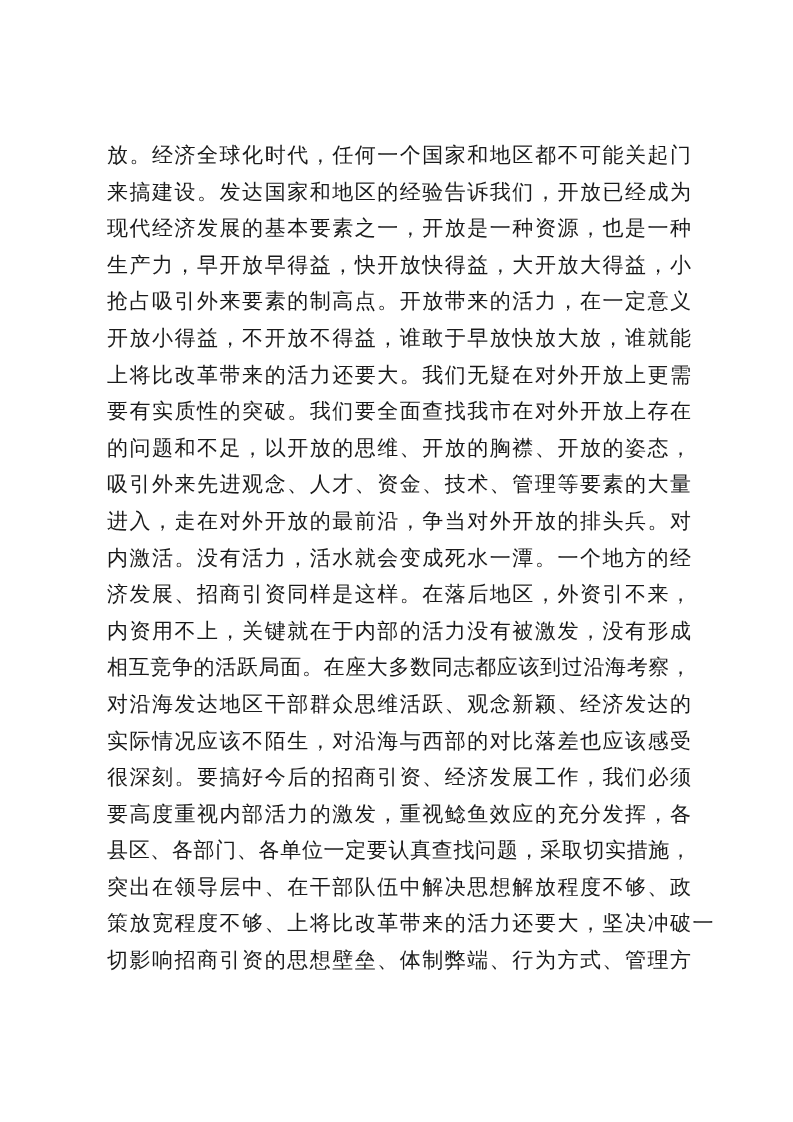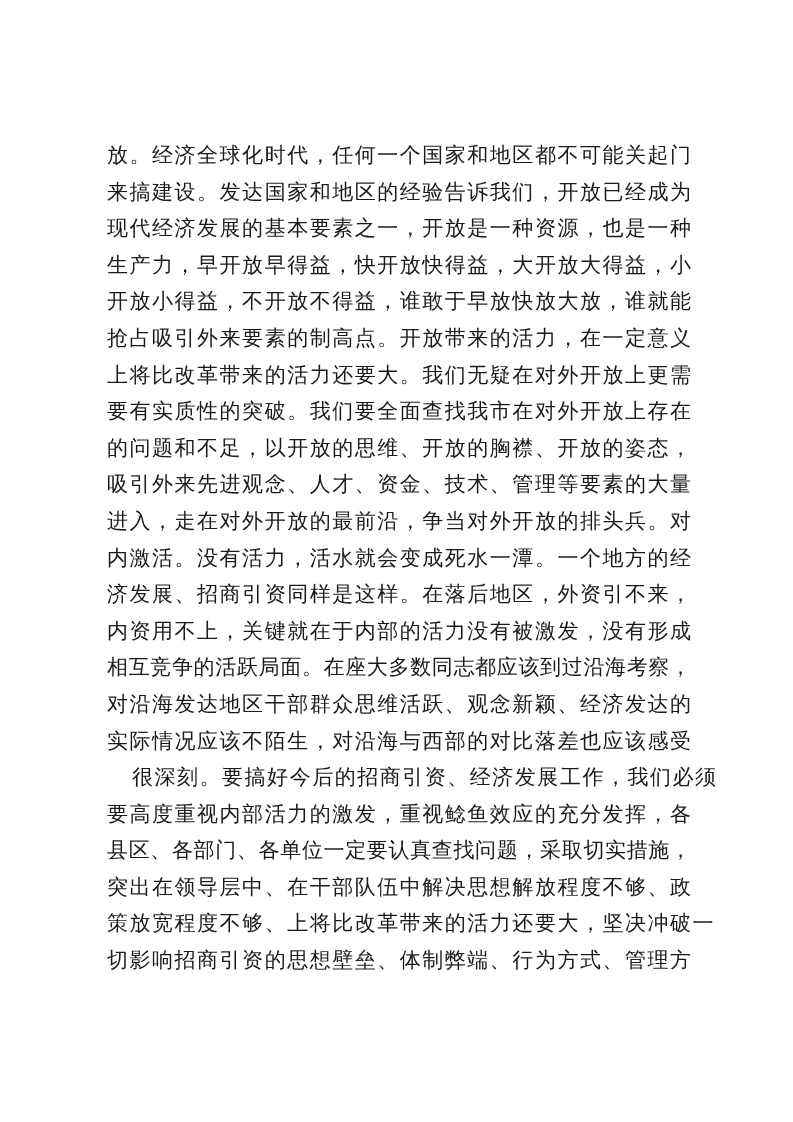--- a/index.html
+++ b/index.html
@@ -43,33 +43,33 @@
   </style>
 </head>
 <body>
 
 <div class="page">
   <div class="text-block">
     <div class="line" style="letter-spacing: 1.52px; margin-right: -1.52px; display: block; text-align: left; text-align-last: auto;">放。经济全球化时代，任何一个国家和地区都不可能关起门</div>
     <div class="line" style="letter-spacing: 1.52px; margin-right: -1.52px; display: block; text-align: left; text-align-last: auto;">来搞建设。发达国家和地区的经验告诉我们，开放已经成为</div>
     <div class="line" style="letter-spacing: 1.52px; margin-right: -1.52px; display: block; text-align: left; text-align-last: auto;">现代经济发展的基本要素之一，开放是一种资源，也是一种</div>
     <div class="line" style="letter-spacing: 1.52px; margin-right: -1.52px; display: block; text-align: left; text-align-last: auto;">生产力，早开放早得益，快开放快得益，大开放大得益，小</div>
+    <div class="line" style="letter-spacing: 1.52px; margin-right: -1.52px; display: block; text-align: left; text-align-last: auto;">抢占吸引外来要素的制高点。开放带来的活力，在一定意义</div>
     <div class="line" style="letter-spacing: 1.52px; margin-right: -1.52px; display: block; text-align: left; text-align-last: auto;">开放小得益，不开放不得益，谁敢于早放快放大放，谁就能</div>
-    <div class="line" style="letter-spacing: 1.52px; margin-right: -1.52px; display: block; text-align: left; text-align-last: auto;">抢占吸引外来要素的制高点。开放带来的活力，在一定意义</div>
     <div class="line" style="letter-spacing: 1.52px; margin-right: -1.52px; display: block; text-align: left; text-align-last: auto;">上将比改革带来的活力还要大。我们无疑在对外开放上更需</div>
     <div class="line" style="letter-spacing: 1.52px; margin-right: -1.52px; display: block; text-align: left; text-align-last: auto;">要有实质性的突破。我们要全面查找我市在对外开放上存在</div>
     <div class="line" style="letter-spacing: 1.52px; margin-right: -1.52px; display: block; text-align: left; text-align-last: auto;">的问题和不足，以开放的思维、开放的胸襟、开放的姿态，</div>
     <div class="line" style="letter-spacing: 1.52px; margin-right: -1.52px; display: block; text-align: left; text-align-last: auto;">吸引外来先进观念、人才、资金、技术、管理等要素的大量</div>
     <div class="line" style="letter-spacing: 1.52px; margin-right: -1.52px; display: block; text-align: left; text-align-last: auto;">进入，走在对外开放的最前沿，争当对外开放的排头兵。对</div>
     <div class="line" style="letter-spacing: 1.52px; margin-right: -1.52px; display: block; text-align: left; text-align-last: auto;">内激活。没有活力，活水就会变成死水一潭。一个地方的经</div>
     <div class="line" style="letter-spacing: 1.52px; margin-right: -1.52px; display: block; text-align: left; text-align-last: auto;">济发展、招商引资同样是这样。在落后地区，外资引不来，</div>
     <div class="line" style="letter-spacing: 1.52px; margin-right: -1.52px; display: block; text-align: center; text-align-last: auto;">内资用不上，关键就在于内部的活力没有被激发，没有形成</div>
     <div class="line" style="letter-spacing: 0.653846px; margin-right: -0.653846px; display: block; text-align: left; text-align-last: auto;">相互竞争的活跃局面。在座大多数同志都应该到过沿海考察，</div>
     <div class="line" style="letter-spacing: 1.52px; margin-right: -1.52px; display: block; text-align: left; text-align-last: auto;">对沿海发达地区干部群众思维活跃、观念新颖、经济发达的</div>
     <div class="line" style="letter-spacing: 1.52px; margin-right: -1.52px; display: block; text-align: left; text-align-last: auto;">实际情况应该不陌生，对沿海与西部的对比落差也应该感受</div>
-    <div class="line" style="letter-spacing: 1.52px; margin-right: -1.52px; display: block; text-align: right; text-align-last: auto; margin-left: 25px;">很深刻。要搞好今后的招商引资、经济发展工作，我们必须</div>
+    <div class="line" style="letter-spacing: 1.52px; margin-right: -1.52px; display: block; text-align: right; text-align-last: auto;">很深刻。要搞好今后的招商引资、经济发展工作，我们必须</div>
     <div class="line" style="letter-spacing: 1.52px; margin-right: -1.52px; display: block; text-align: center; text-align-last: auto;">要高度重视内部活力的激发，重视鲶鱼效应的充分发挥，各</div>
     <div class="line" style="letter-spacing: 0.653846px; margin-right: -0.653846px; display: block; text-align: left; text-align-last: auto;">县区、各部门、各单位一定要认真查找问题，采取切实措施，</div>
     <div class="line" style="letter-spacing: 1.52px; margin-right: -1.52px; display: block; text-align: left; text-align-last: auto;">突出在领导层中、在干部队伍中解决思想解放程度不够、政</div>
     <div class="line" style="letter-spacing: 1.52px; margin-right: -1.52px; display: block; text-align: left; text-align-last: auto;">策放宽程度不够、上将比改革带来的活力还要大，坚决冲破一</div>
     <div class="line" style="letter-spacing: 1.52px; margin-right: -1.52px; display: block; text-align: right; text-align-last: auto;">切影响招商引资的思想壁垒、体制弊端、行为方式、管理方</div>
   </div>
 </div>
 
 </body></html>

